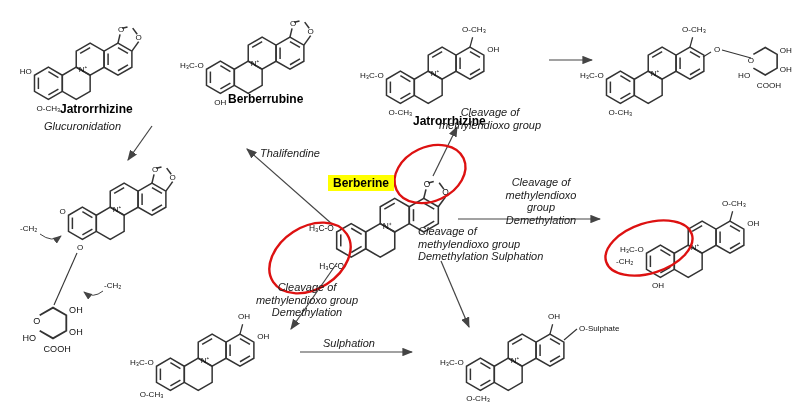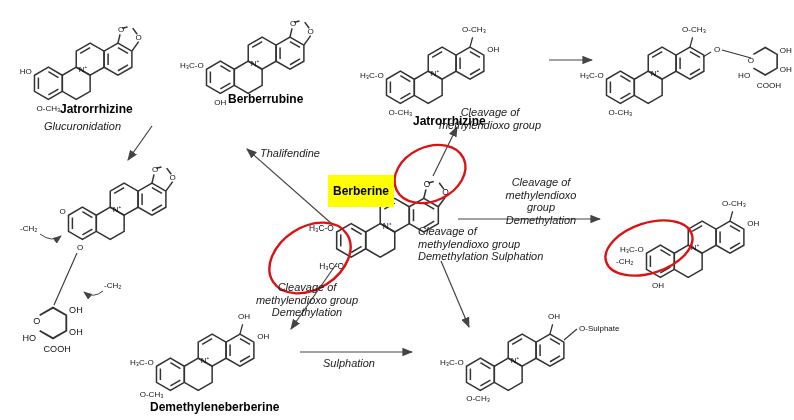--- a/index.html
+++ b/index.html
@@ -3,21 +3,21 @@
 <meta charset="utf-8">
 <style>
   html,body{margin:0;padding:0;background:#fff;}
   .canvas{position:relative;width:794px;height:420px;background:#ffffff;overflow:hidden;
           font-family:"Liberation Sans",sans-serif;}
   svg.layer{position:absolute;left:0;top:0;}
   svg text{font-family:"Liberation Sans",sans-serif;}
   .lbl{position:absolute;font-weight:bold;font-size:12px;color:#000;white-space:nowrap;}
   .rxn{position:absolute;font-style:italic;font-size:11px;color:#1a1a1a;line-height:1.15;}
   .badge{position:absolute;font-weight:bold;font-size:12px;color:#000;background:#ffff00;
-         padding:9px 5px;white-space:nowrap;}
+         padding:1px 5px;white-space:nowrap;}
   #skel polygon,#skel line,#dioxole line,#sugar path{fill:none;stroke:#333;stroke-width:1.3;}
   .stub{stroke:#333;stroke-width:1.1;}
   .st{font-size:7px;fill:#111;}
   .np{font-size:7px;fill:#111;}
   .pg{font-size:8px;fill:#111;}
   .sg{font-size:6.5px;fill:#111;}
   .arrow{stroke:#444;stroke-width:1.2;marker-end:url(#ah);}
   .squig{stroke:#444;stroke-width:1;fill:none;marker-end:url(#ah);}
   .red-el{fill:none;stroke:#dd1111;stroke-width:2.4;}
 </style>
@@ -180,24 +180,23 @@
     <line class="arrow" x1="300" y1="352" x2="412" y2="352"></line>
 
     <ellipse class="red-el" cx="430" cy="174" rx="37" ry="27" transform="rotate(-25 430 174)" stroke="#dd1111"></ellipse>
     <ellipse class="red-el" cx="310" cy="258" rx="44" ry="31" transform="rotate(-33 310 258)" stroke="#dd1111"></ellipse>
     <ellipse class="red-el" cx="649" cy="248" rx="45" ry="25" transform="rotate(-18 649 248)" stroke="#dd1111"></ellipse>
   </svg>
 
   <span class="lbl" style="left:60px;top:102px">Jatrorrhizine</span>
   <span class="lbl" style="left:228px;top:92px">Berberrubine</span>
   <span class="lbl" style="left:413px;top:114px">Jatrorrhizine</span>
-  <span class="lbl" style="left:150px;top:400px">Demethyleneberberine</span>
   <span class="badge" style="left: 328px; top: 175px; background: rgb(255, 255, 0);">Berberine</span>
 
   <span class="rxn" style="left:44px;top:120px">Glucuronidation</span>
   <span class="rxn" style="left:260px;top:147px">Thalifendine</span>
   <span class="rxn" style="left:428px;top:106px;width:124px;text-align:center">Cleavage of methylendioxo group</span>
   <span class="rxn" style="left:492px;top:176px;width:98px;text-align:center">Cleavage of methylendioxo group Demethylation</span>
   <span class="rxn" style="left:418px;top:225px;width:132px;text-align:left">Cleavage of methylendioxo group Demethylation Sulphation</span>
   <span class="rxn" style="left:246px;top:281px;width:122px;text-align:center">Cleavage of methylendioxo group Demethylation</span>
-  <span class="rxn" style="left:323px;top:357px">Sulphation</span>
+  <span class="rxn" style="left:323px;top:337px">Sulphation</span>
 
 </div>
 
 </body></html>

